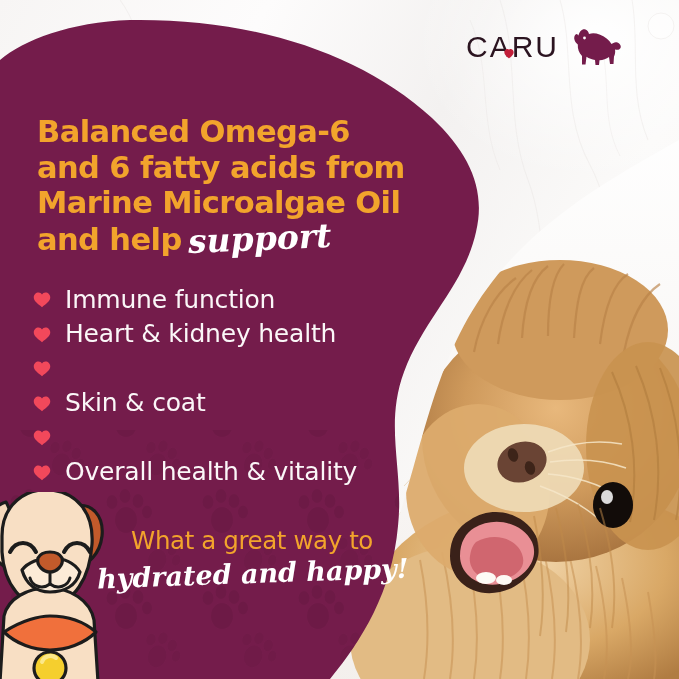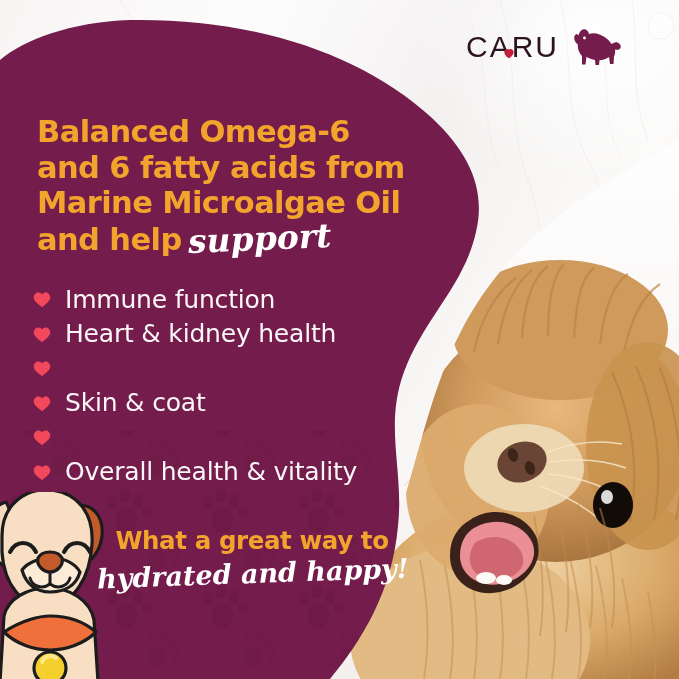--- a/index.html
+++ b/index.html
@@ -84,21 +84,21 @@
 
   
   .cta{
     position:absolute;left:97px;top:527px;width:310px;
     text-align:center;
   }
   .cta-line{
     display:block;
     color:#F2A42C;
     font-family:"DejaVu Sans", sans-serif;
-    font-weight:700;
+    font-weight:400;
     font-size:24.5px;
     line-height:28px;
     letter-spacing:-0.4px;
     white-space:nowrap;
   }
   .cta-script{
     display:block;
     margin-top:4px;
     color:#ffffff;
     font-family:"DejaVu Serif", serif;

